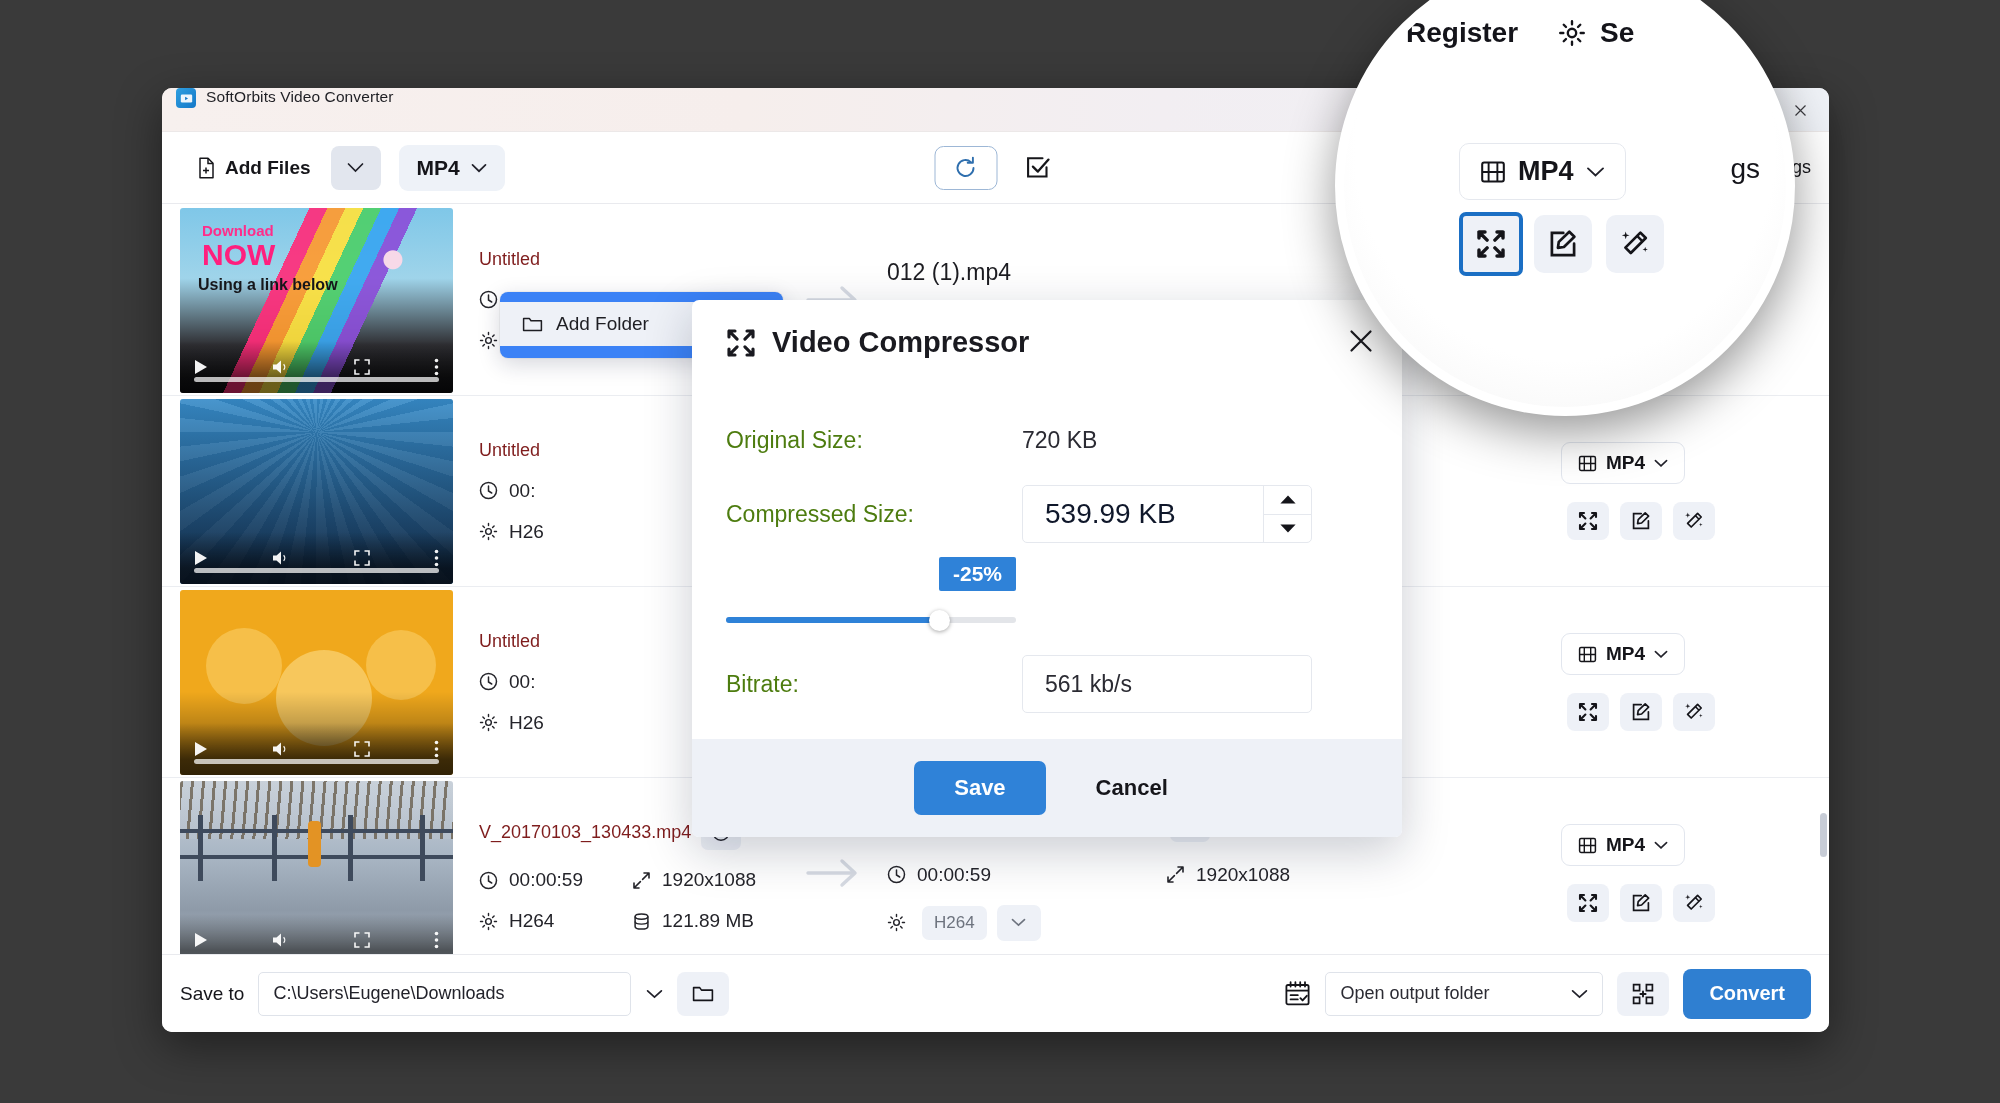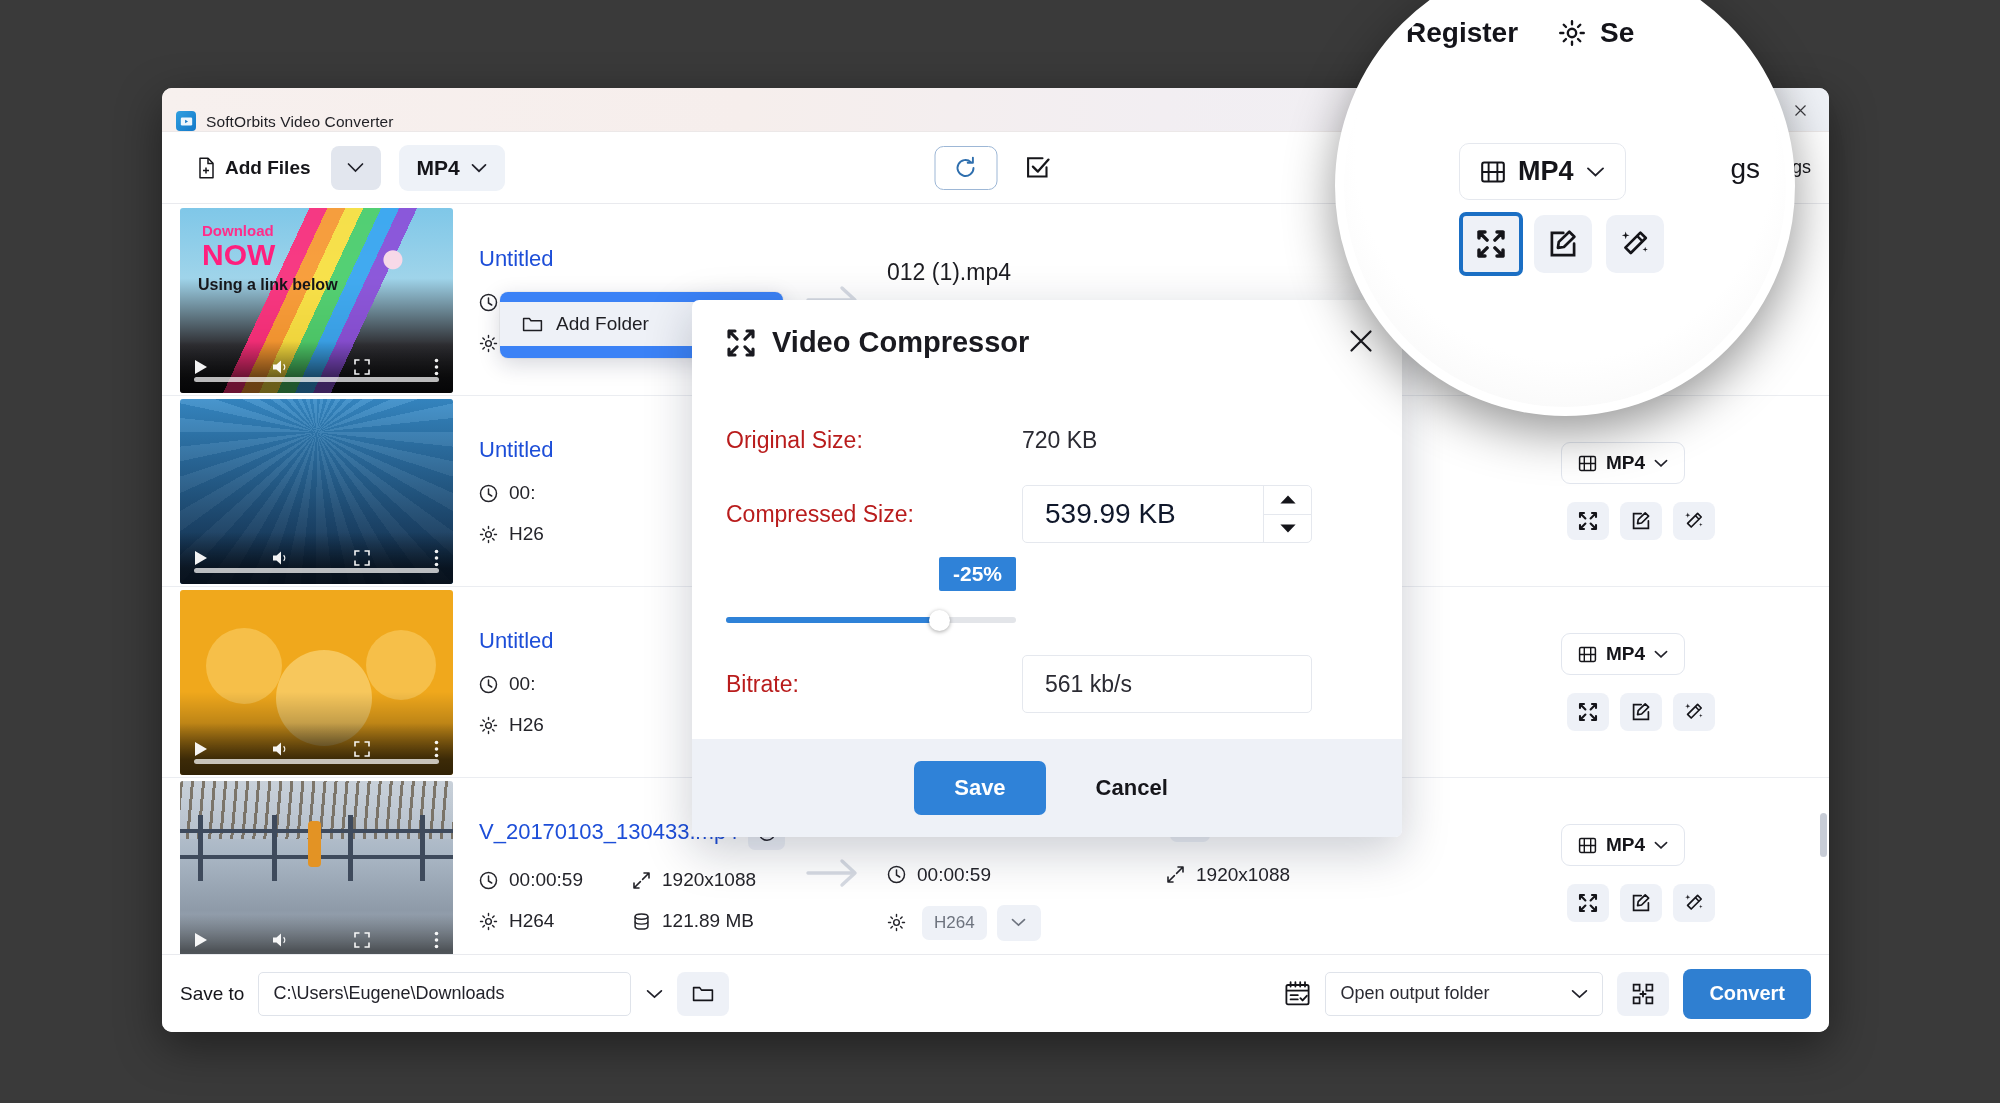--- a/index.html
+++ b/index.html
@@ -16,21 +16,21 @@
     position: absolute; left: 162px; top: 88px;
     width: 1667px; height: 944px;
     background: #ffffff;
     border-radius: 10px;
     box-shadow: 0 14px 46px rgba(0,0,0,.45);
     overflow: hidden;
   }
   .titlebar {
     position: relative; height: 44px;
     background: linear-gradient(90deg,#f7f0ee 0%, #f6eeec 35%, #f2eef2 60%, #eef1f6 100%);
-    display: flex; align-items: flex-end; padding-left: 14px;
+    display: flex; align-items: flex-start; padding-left: 14px;
     border-bottom: 1px solid #ece8e8;
   }
   .app-icon {
     width: 20px; height: 20px; border-radius: 4px;
     background: linear-gradient(135deg,#2f9fe0,#1478c8);
     display: flex; align-items: center; justify-content: center;
     margin-right: 10px;
   }
   .app-icon svg { display:block; }
   .app-title { font-size: 15.5px; color: #1f1f24; letter-spacing: .1px; }
@@ -91,21 +91,21 @@
   }
   .thumb .vc-bar {
     position:absolute; left:0; right:0; bottom:0; height: 52px;
     background: linear-gradient(180deg, rgba(0,0,0,0) 0%, rgba(0,0,0,.55) 70%);
     display:flex; align-items:center; padding: 0 14px; gap: 0; color:#fff;
   }
   .vc-ico { color:#fff; opacity:.95; display:flex; align-items:center;}
   .vc-spacer{ flex:1 }
   .seekbar { position:absolute; left:14px; right:14px; bottom:11px; height:5px; background:rgba(255,255,255,.72); border-radius:3px;}
   .meta { flex:1 1 auto; padding-left: 26px; min-width:0; }
-  .meta-name { display:flex; align-items:center; gap:10px; font-size:22px; color:#1d4ed8; white-space:nowrap;}
+  .meta-name { display:flex; align-items:center; gap:10px; font-size:18px; color:#7f1d1d; white-space:nowrap;}
   .icon-btn-sm { width:40px;height:36px;border-radius:7px;background:#eef1f7;display:flex;align-items:center;justify-content:center;cursor:pointer;}
   .meta-grid { display:flex; gap: 0; margin-top: 22px; }
   .meta-cell { display:flex; align-items:center; gap:11px; font-size:19px; color:#24242a; width: 268px;}
   .meta-row2 { margin-top: 19px; }
   .arrow-col { width: 96px; display:flex; align-items:center; justify-content:center; flex:0 0 auto;}
   .out { flex: 0 0 auto; width: 680px; padding-left: 6px; }
   .out-name { display:flex; align-items:center; gap:12px; font-size:23px; color:#1d1d22; white-space:nowrap;}
   .out-res { display:flex; align-items:center; gap:11px; font-size:19px; color:#24242a; margin-top: 22px; margin-left: 270px;}
   .out-sub { display:flex; align-items:center; gap:10px; margin-top: 19px; margin-left: 118px;}
   .sub-tag { display:flex; align-items:center; gap:8px; padding: 7px 12px; border-radius:7px; background:#eef1f7; font-size:17px; color:#6d737e;}
@@ -148,21 +148,21 @@
   .modal {
     position:absolute; left: 530px; top: 212px; width: 710px;
     background:#fff; border-radius: 7px; box-shadow: 0 14px 48px rgba(15,25,50,.22);
     overflow:hidden; pointer-events:auto;
   }
   .modal-head { display:flex; align-items:center; padding: 26px 30px 12px 34px; position:relative;}
   .modal-title { display:flex; align-items:center; gap: 16px; font-size: 29px; font-weight:700; color:#1a1a20;}
   .modal-close { position:absolute; right: 28px; top: 28px; cursor:pointer; color:#1a1a20;}
   .modal-body { padding: 40px 34px 26px 34px; }
   .mrow { display:flex; align-items:center; min-height: 58px; }
-  .mlabel { width: 296px; font-size: 23px; color:#b91c1c; }
+  .mlabel { width: 296px; font-size: 23px; color:#4d7c0f; }
   .mvalue { font-size: 23px; color:#2b2b33; }
   .spin-wrap {
     width: 290px; height: 58px; border:1px solid #e5e8ee; border-radius:5px; background:#fff;
     display:flex; align-items:center; position:relative;
   }
   .spin-wrap .val { padding-left: 22px; font-size: 28px; color:#0f172a; }
   .spin-btns { position:absolute; right:0; top:0; bottom:0; width: 48px; border-left:1px solid #e5e8ee; display:flex; flex-direction:column;}
   .spin-up, .spin-dn { flex:1; display:flex; align-items:center; justify-content:center; cursor:pointer;}
   .spin-up { border-bottom:1px solid #e5e8ee; }
   .badge-pct {

